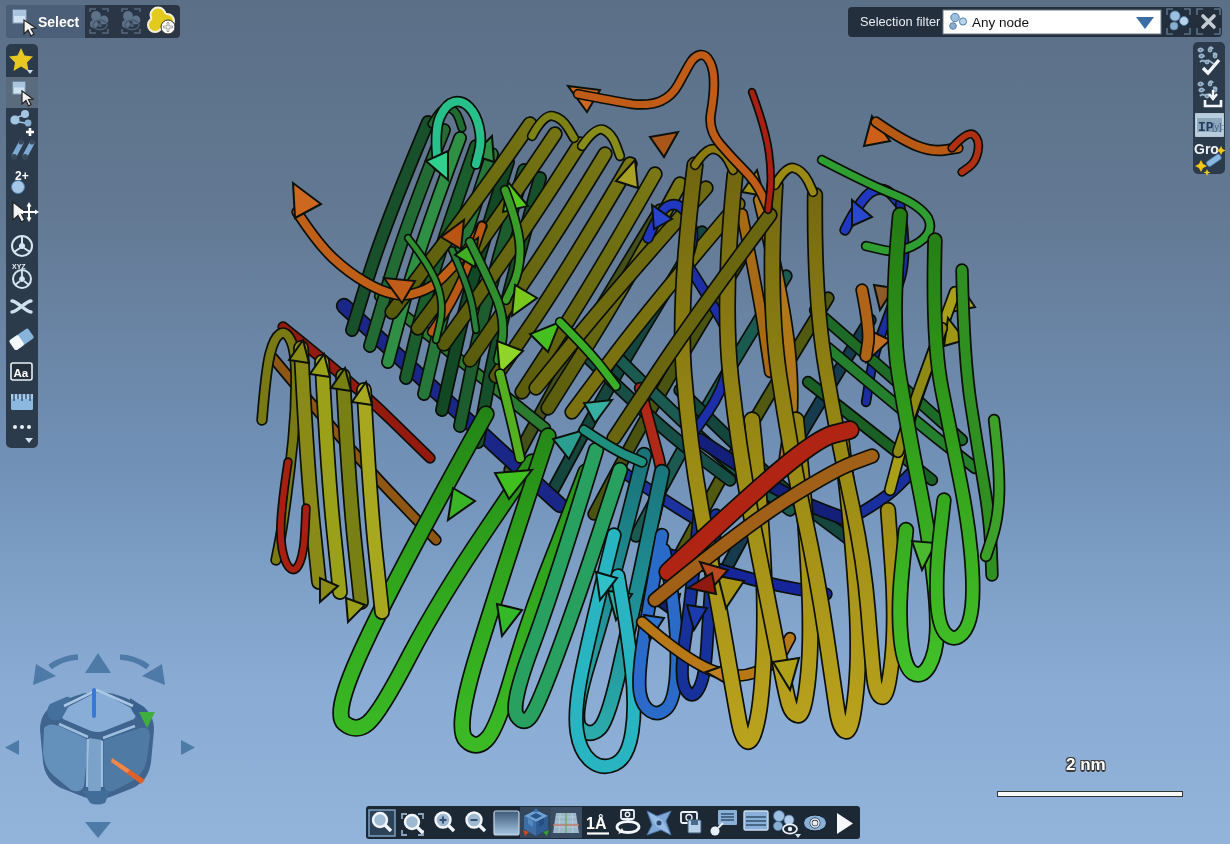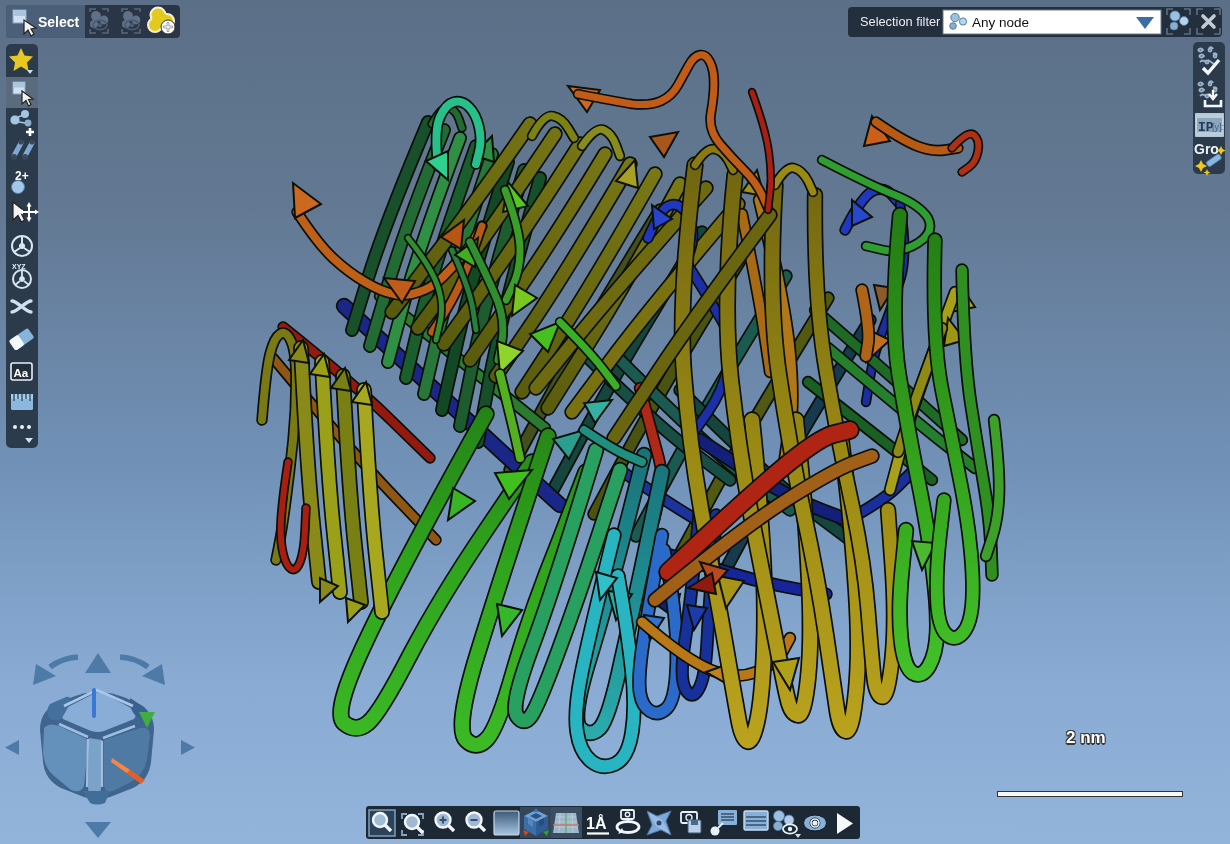--- a/index.html
+++ b/index.html
@@ -1,17 +1,17 @@
 <!DOCTYPE html>
 <html><head>
 <meta charset="utf-8">
 <style>
 html,body{margin:0;padding:0;width:1230px;height:844px;overflow:hidden;}
 body{font-family:"Liberation Sans",sans-serif;background:linear-gradient(to bottom,#5b6f87 0%,#637993 25%,#7191b7 55%,#89abd3 80%,#92b4db 100%);position:relative;}
-#scaletxt{position:absolute;left:1066px;top:728px;color:#fff;font-weight:bold;font-size:17px;text-shadow:-1px -1px 0 #3a3a3a,1px -1px 0 #3a3a3a,-1px 1px 0 #3a3a3a,1px 1px 0 #3a3a3a,0 2px 0 #3a3a3a;}
+#scaletxt{position:absolute;left:1066px;top:755px;color:#fff;font-weight:bold;font-size:17px;text-shadow:-1px -1px 0 #3a3a3a,1px -1px 0 #3a3a3a,-1px 1px 0 #3a3a3a,1px 1px 0 #3a3a3a,0 2px 0 #3a3a3a;}
 #scalebar{position:absolute;left:997px;top:791px;width:184px;height:4px;background:#f8f8f8;border:1px solid #333;}
 svg{position:absolute;left:0;top:0;}
 </style>
 </head>
 <body>
 <svg id="protein" width="1230" height="844" viewBox="0 0 1230 844">
 <defs>
 <linearGradient id="gG" x1="0" y1="300" x2="0" y2="770" gradientUnits="userSpaceOnUse">
  <stop offset="0" stop-color="#1b6e12"></stop>
         <stop offset="0.55" stop-color="#2fa31c"></stop>

